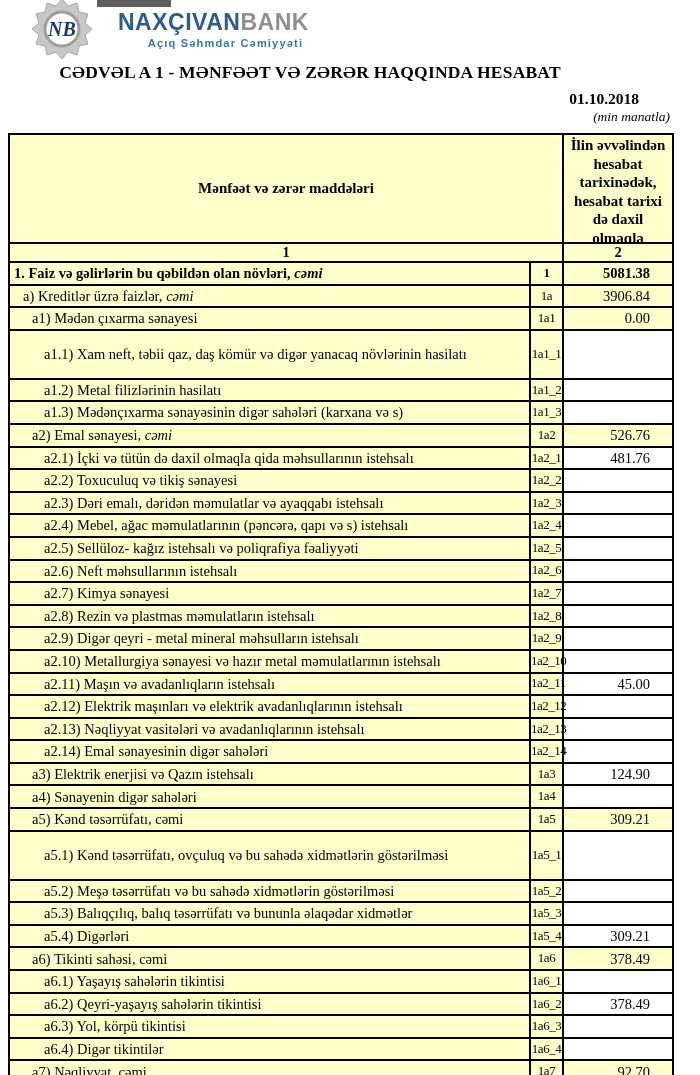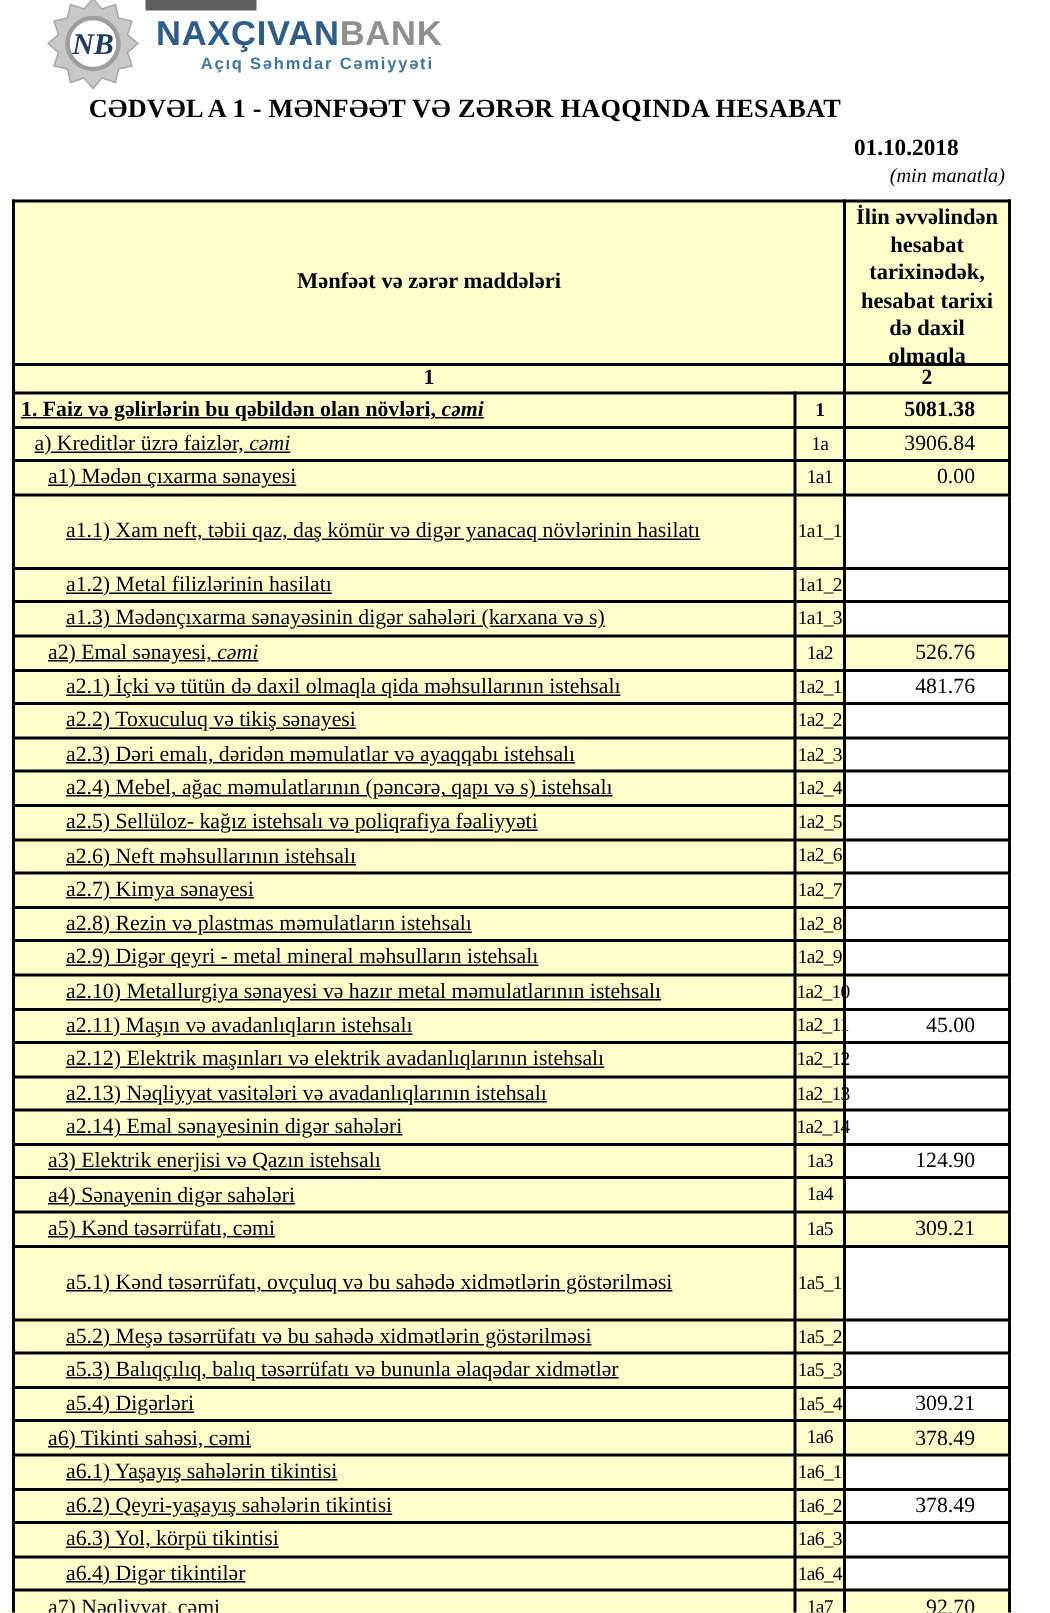--- a/index.html
+++ b/index.html
@@ -4,21 +4,21 @@
 <style>
   html,body{margin:0;padding:0;}
   body{
     width:700px;height:1075px;position:relative;overflow:hidden;
     background:#ffffff;color:#000;
     font-family:"Liberation Serif","DejaVu Serif",serif;
   }
   
   .topbar{position:absolute;left:97px;top:0;width:74px;height:7px;background:#5f5f5f;}
   .emblem{position:absolute;left:30px;top:0;width:64px;height:60px;}
-  .brand{position:absolute;left:104px;top:11px;width:225px;}
+  .brand{position:absolute;left:118px;top:11px;width:225px;}
   .brand-name{
     font-family:"Liberation Sans","DejaVu Sans",sans-serif;
     font-weight:bold;font-size:23px;line-height:1;letter-spacing:.5px;white-space:nowrap;
   }
   .brand-name .p1{color:var(--brand-navy,#2c5d8d);}
   .brand-name .p2{color:var(--brand-gray,#8f8f8f);}
   .brand-sub{
     font-family:"Liberation Sans","DejaVu Sans",sans-serif;
     font-weight:bold;font-size:11px;color:var(--brand-blue,#3e74a8);
     letter-spacing:1.2px;text-align:center;margin-top:3px;width:215px;
@@ -37,21 +37,21 @@
   td,th{border:2px solid #000;overflow:hidden;box-sizing:border-box;}
   th{font-weight:bold;}
   .hlabel{height:108px;font-size:15px;text-align:center;vertical-align:middle;padding:0 30px;}
   .hval{height:108px;vertical-align:top;padding:0;}
   .hvalin{height:106px;overflow:hidden;font-size:15px;font-weight:bold;
     line-height:18.6px;text-align:center;padding:1px 2px 0 2px;}
   .numrow td{height:19px;text-align:center;font-weight:bold;font-size:14.5px;padding:0;}
   tbody td{height:22.6px;font-size:14.5px;line-height:1.13;vertical-align:middle;}
   tr.tall td{height:49px;}
   tr.boldrow td{font-weight:bold;}
-  td.lab{padding:1px 14px 1px 4px;text-decoration:underline;}
+  td.lab{padding:1px 14px 1px 4px;}
   td.lab.lv1{padding-left:13px;}
   td.lab.lv2{padding-left:22px;}
   td.lab.lv3{padding-left:34px;}
   td.code{text-align:center;padding:0;font-size:13px;letter-spacing:-.5px;
     overflow:visible;white-space:nowrap;}
   td.val{text-align:right;padding:0 22px 0 1px;}
   td.val.vw{background:var(--cell-white,#ffffff);}
 </style>
 </head>
 <body>

